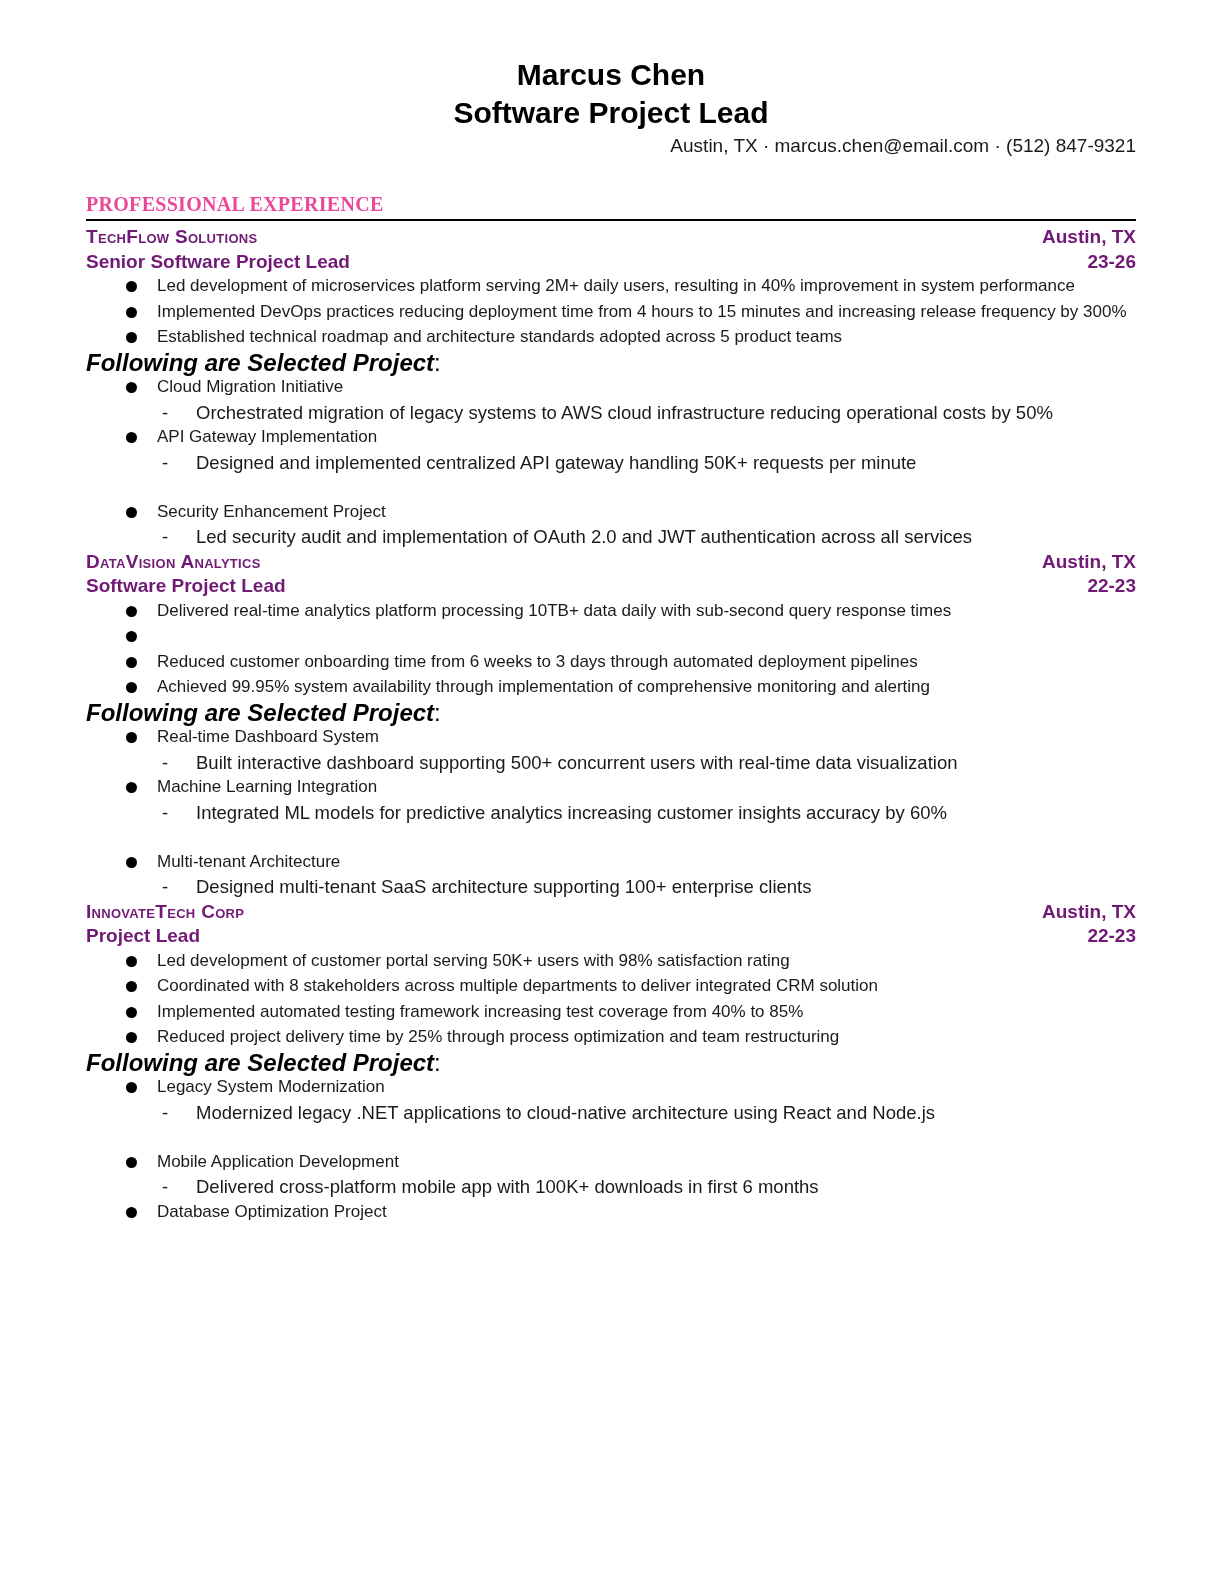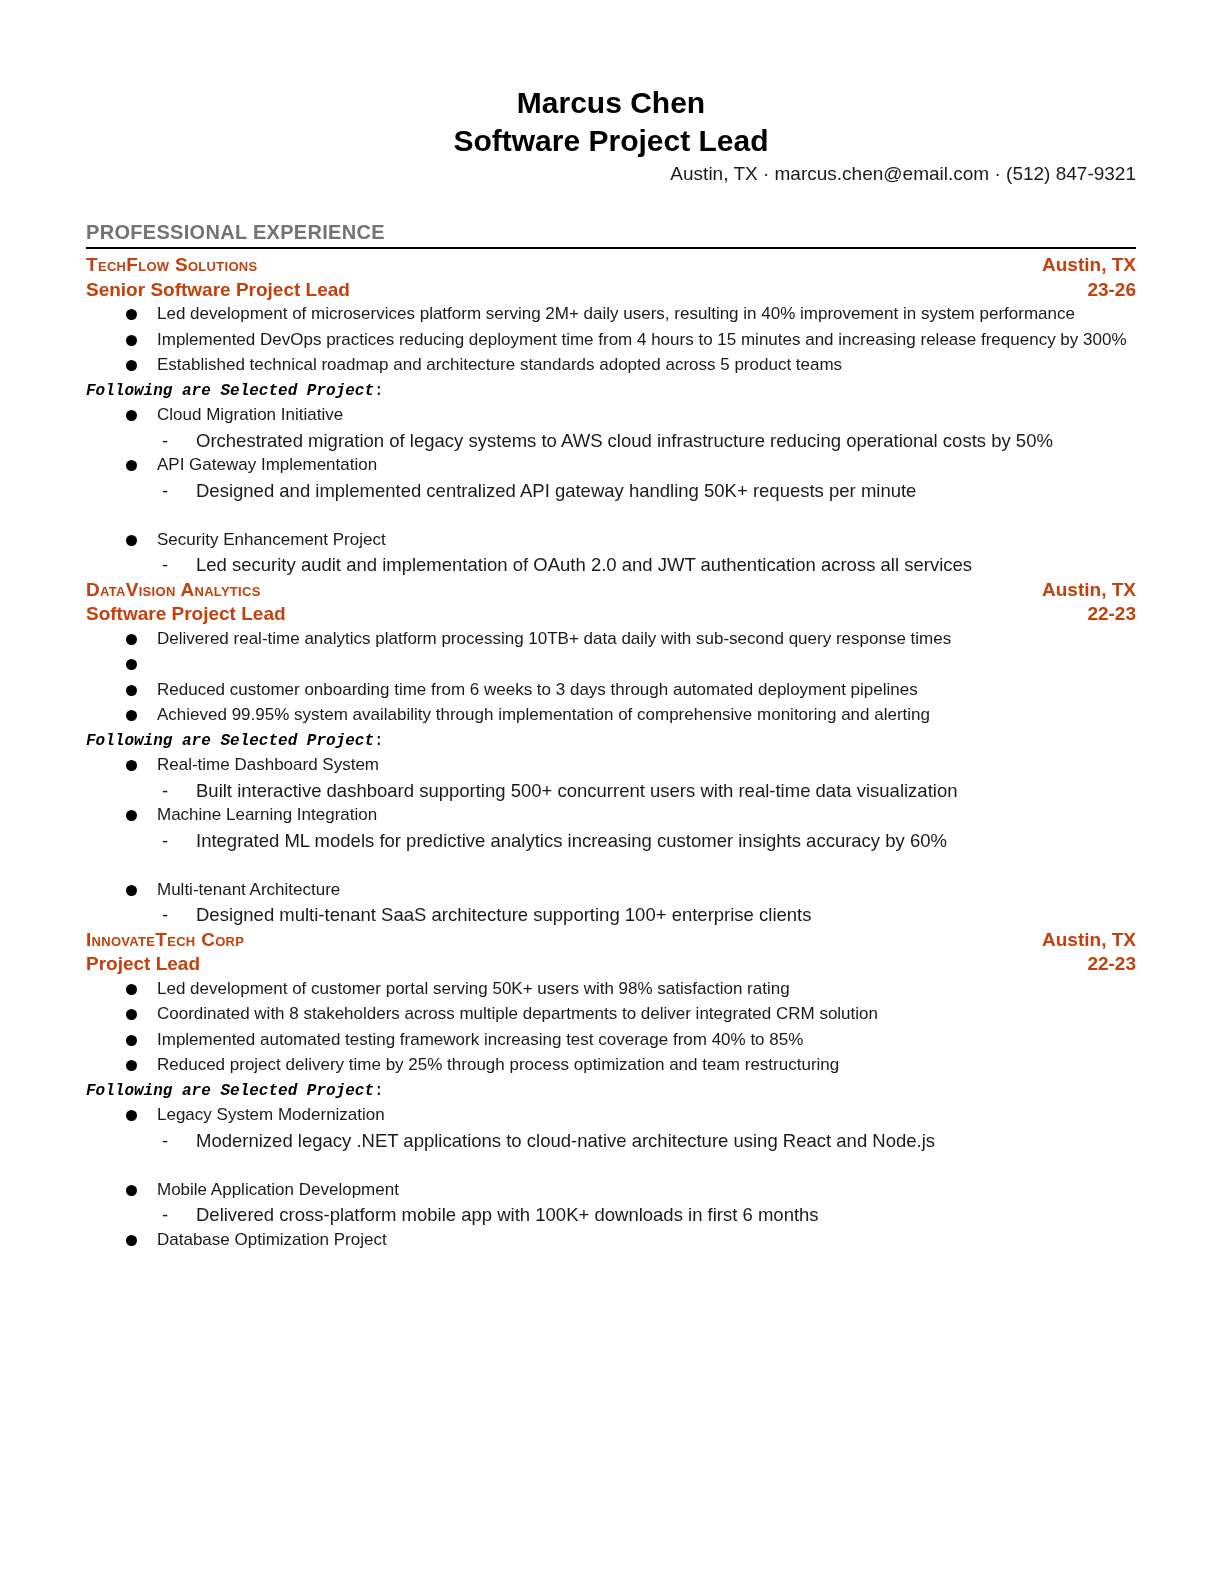--- a/index.html
+++ b/index.html
@@ -5,21 +5,21 @@
   * { margin: 0; padding: 0; box-sizing: border-box; }
   html, body { background: #ffffff; }
   body {
     width: 1224px;
     height: 1584px;
     font-family: "Liberation Sans", sans-serif;
     color: #1a1a1a;
     position: relative;
     overflow: hidden;
   }
-  .page { padding: 84px 88px 0 86px; }
+  .page { padding: 56px 88px 0 86px; }
 
   .name-block {
     text-align: center;
     font-weight: 700;
     font-size: 30px;
     line-height: 38px;
     color: #000;
   }
   .contact {
     text-align: right;
@@ -27,37 +27,38 @@
     line-height: 25px;
     margin-top: 1px;
     color: #1a1a1a;
   }
 
   .sec-title {
     margin-top: 34px;
     font-size: 20px;
     line-height: 24px;
     font-weight: 700;
-    color: #737373;
+    color: #ec4899;
     letter-spacing: 0.3px;
+    font-family: Liberation Serif, serif;
   }
   .rule {
     border: none;
     border-top: 2.5px solid #000;
     margin: 3px 0 4px 0;
   }
 
   .job-row {
     display: flex;
     justify-content: space-between;
     align-items: center;
     font-weight: 700;
     font-size: 19px;
     line-height: 24.5px;
-    color: #c2410c;
+    color: #701a75;
   }
   .company { font-variant: small-caps; letter-spacing: 0.3px; }
 
   .bullet {
     display: flex;
     padding-left: 40px;
     font-size: 17px;
     line-height: 24.5px;
   }
   .bullet-marker { flex: 0 0 31px; }
@@ -71,24 +72,23 @@
   }
   .sub {
     display: flex;
     padding-left: 76px;
     font-size: 18.5px;
     line-height: 24.5px;
   }
   .sub-marker { flex: 0 0 34px; }
 
   .projects-heading {
-    font-size: 16px;
+    font-size: 24px;
     line-height: 24.5px;
     color: #000;
-    font-family: Liberation Mono, monospace;
   }
   .projects-heading .ph-text { font-weight: 700; font-style: italic; }
   .projects-heading .ph-colon { font-weight: 400; font-style: normal; }
 
   .gap { height: 24.5px; }
 </style>
 </head>
 <body>
 
 <div class="page">

